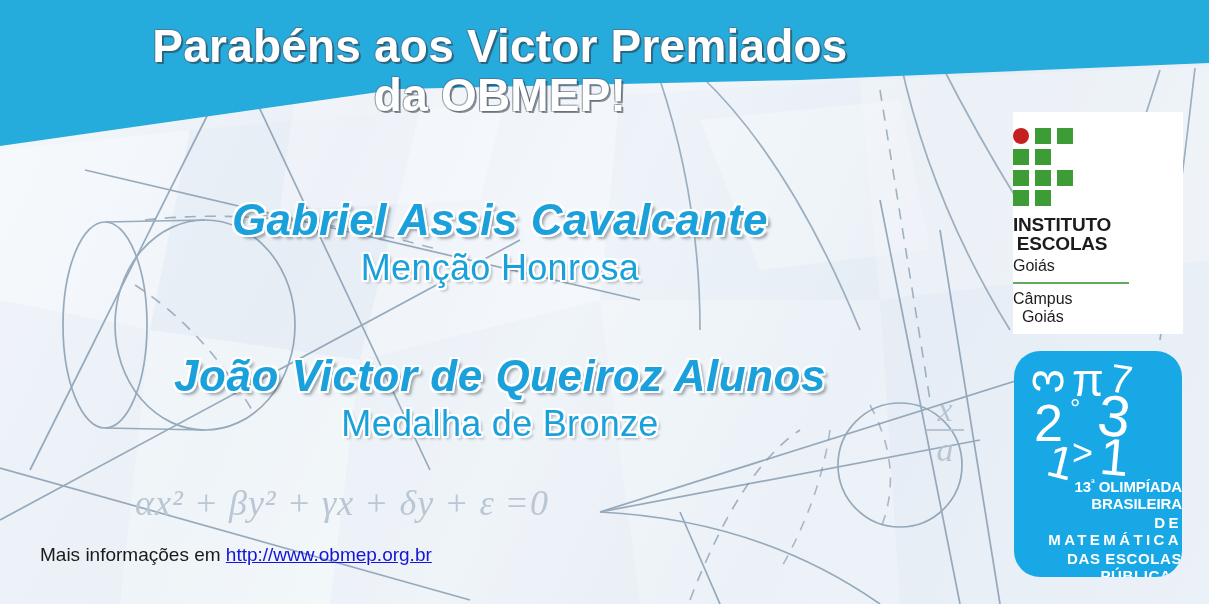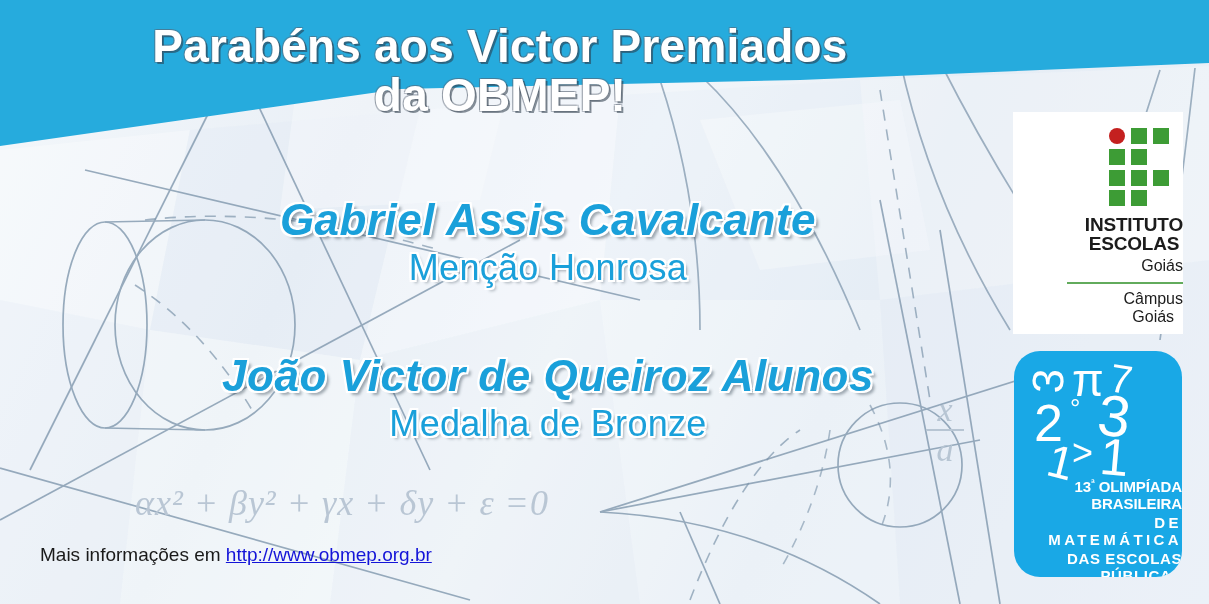--- a/index.html
+++ b/index.html
@@ -61,21 +61,20 @@
   }
   .headline .line2 { display: block; }
 
   
   .award {
     position: absolute;
     left: 0;
     width: 1000px;
     text-align: center;
     z-index: 6;
-    padding-left: 48px;
   }
   .award-1 { top: 196px; }
   .award-2 { top: 352px; }
 
   .award-name {
     font-size: 44px;
     font-weight: bold;
     font-style: italic;
     color: #1aa0da;
     letter-spacing: 0.5px;
@@ -164,21 +163,21 @@
   .ifg-card {
     position: absolute;
     left: 1013px;
     top: 112px;
     width: 170px;
     height: 222px;
     background: #ffffff;
     z-index: 9;
     display: flex;
     flex-direction: column;
-    align-items: flex-end;
+    align-items: flex-start;
     padding-top: 16px;
     box-sizing: border-box;
   }
   .if-mark {
     position: relative;
     width: 74px;
     height: 78px;
   }
   .if-mark span {
     position: absolute;

